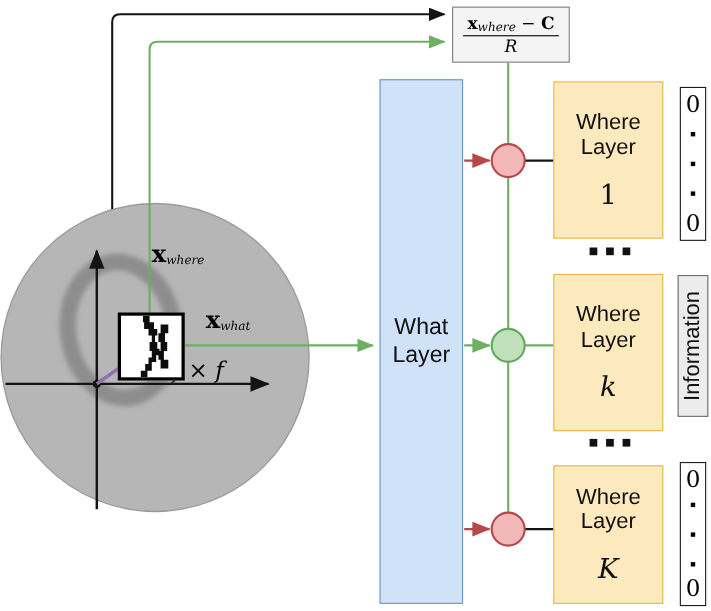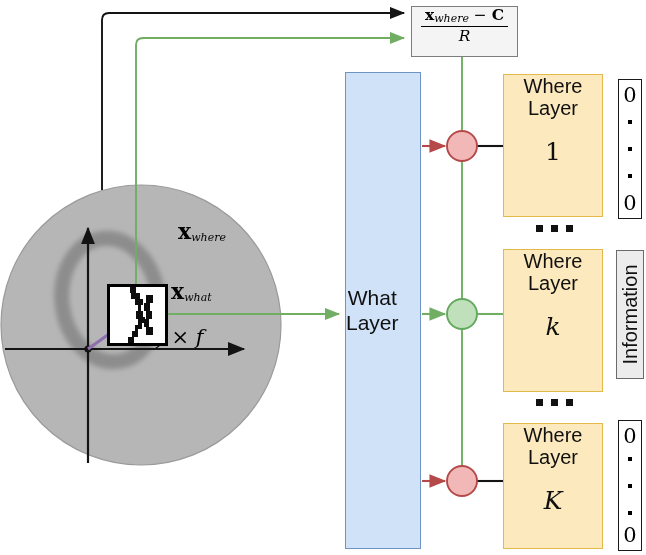--- a/index.html
+++ b/index.html
@@ -2,21 +2,21 @@
 <html><head>
 <meta charset="utf-8">
 <style>
   html,body{margin:0;padding:0;background:#ffffff;}
   body{width:646px;height:555px;overflow:hidden;
        font-family:"Liberation Sans",sans-serif;}
   #stage{position:relative;width:646px;height:555px;}
   svg.layer{position:absolute;left:0;top:0;width:646px;height:555px;}
 
   .box{position:absolute;box-sizing:border-box;display:flex;
-       align-items:center;justify-content:flex-start;text-align:center;}
+       align-items:center;justify-content:center;text-align:center;}
 
   
   #formula-box{left:411px;top:6px;width:107px;height:51px;
       background:#f4f4f4;border:1.6px solid #7d7d7d;
       flex-direction:column;gap:0;}
   .frac{display:flex;flex-direction:column;align-items:center;
         font-family:"DejaVu Serif",serif;line-height:1;}
   .frac .num{font-size:15.5px;padding:0 4px 2px 4px;}
   .frac .den{font-size:15.5px;padding:2px 4px 0 4px;
              border-top:1.5px solid #000;width:100%;text-align:center;
@@ -62,22 +62,22 @@
 
   
   .ell{position:absolute;display:flex;gap:8px;}
   .ell span{width:7px;height:7px;background:#111;display:block;}
   #ell-1{left:536px;top:225px;}
   #ell-2{left:536px;top:399px;}
 
   
   .mlabel{position:absolute;font-family:"DejaVu Serif",serif;color:#000;}
   #label-CR{left:21px;top:93px;font-size:27px;}
-  #label-xwhere{left:138px;top:218px;font-size:22px;padding-left:40px;}
-  #label-xwhat{left:171px;top:278px;font-size:22px;}
+  #label-xwhere{left:138px;top:218px;font-size:22px;}
+  #label-xwhat{left:187px;top:278px;font-size:22px;}
   #label-fxf{left:157px;top:325px;font-size:21px;font-style:italic;}
 
   
   #patch{position:absolute;left:107px;top:284px;width:61px;height:62px;
      box-sizing:border-box;background:#ffffff;border:3px solid #000;
      overflow:hidden;}
   #patch svg{position:absolute;left:0;top:0;}
 </style>
 </head>
 <body>

